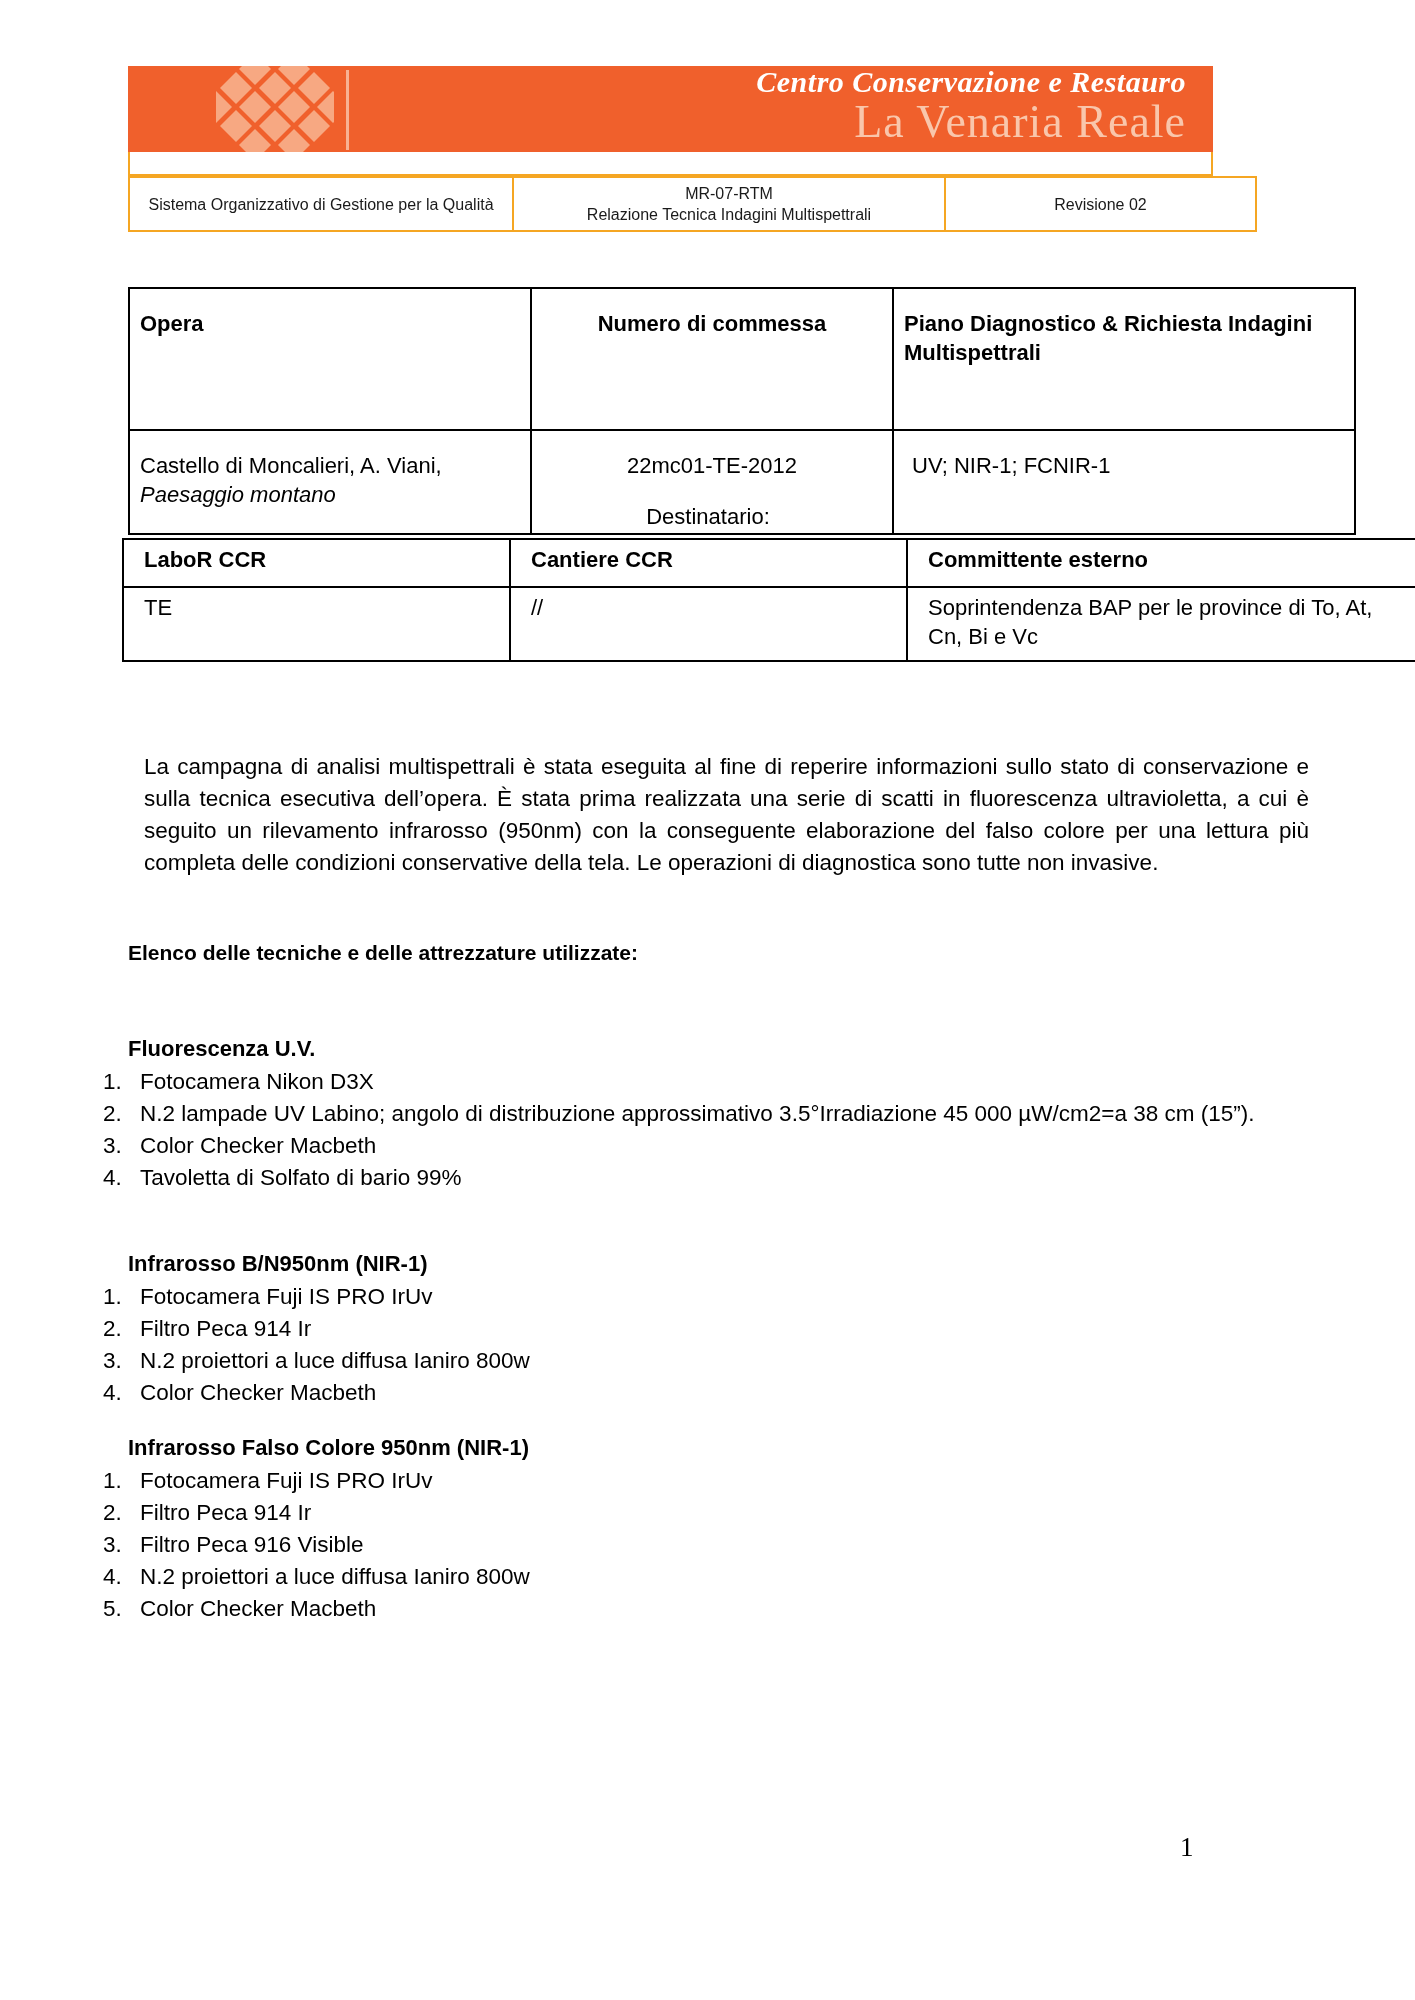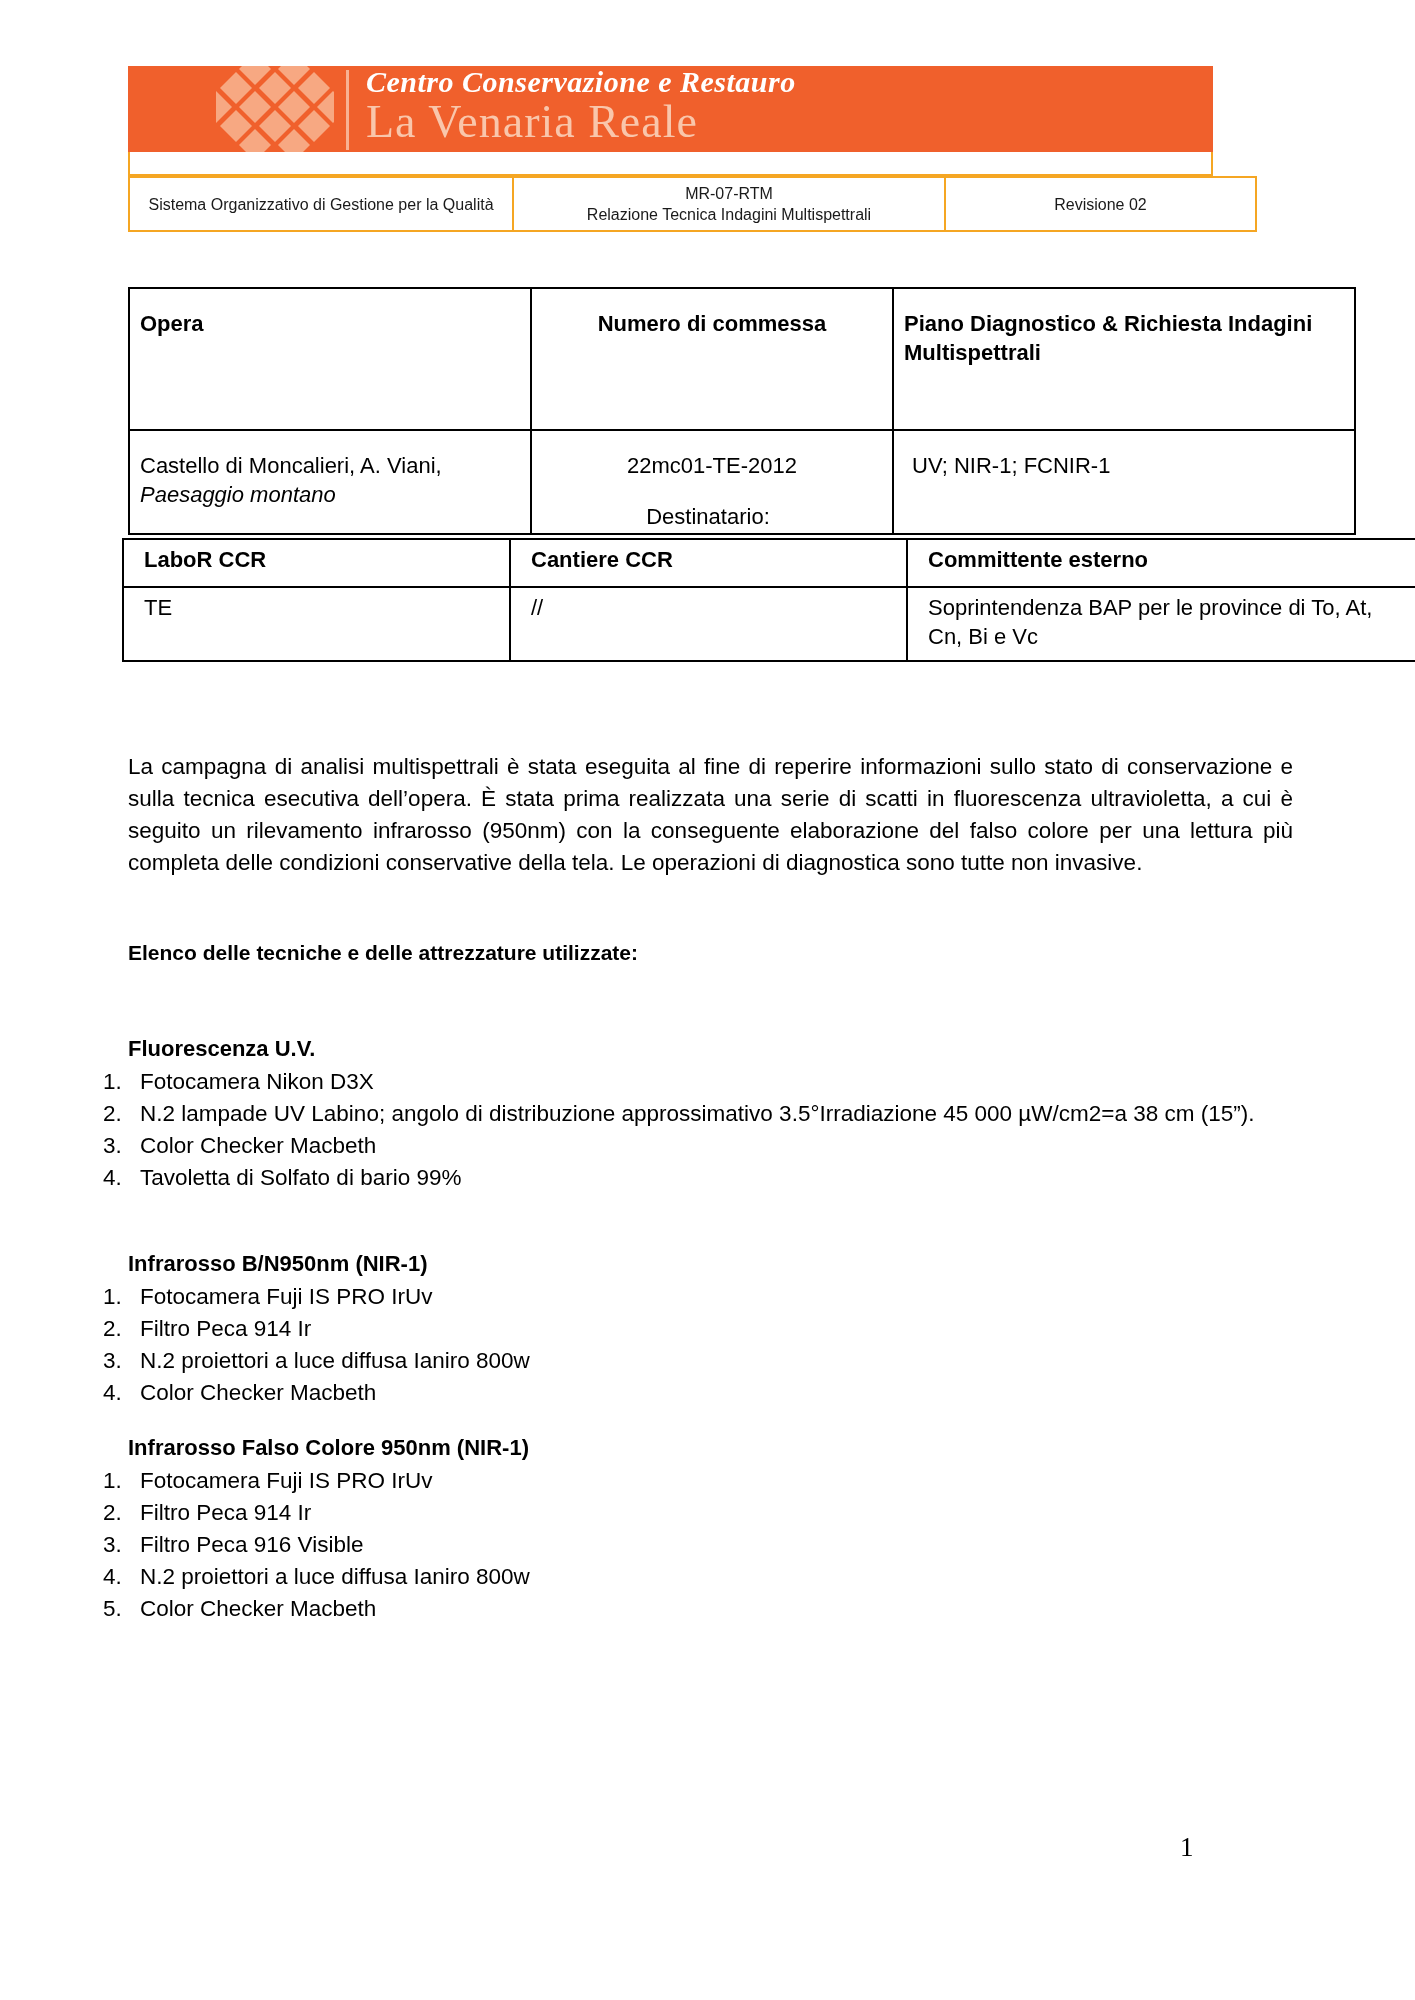--- a/index.html
+++ b/index.html
@@ -50,20 +50,21 @@
     top: 4px;
     width: 3px;
     height: 80px;
     background: #f8b193;
   }
   .logo-text {
     position: absolute;
     left: 238px;
     top: -2px;
     width: 820px;
+    text-align: right;
   }
   .logo-line1 {
     font-family: "Liberation Serif", serif;
     font-style: italic;
     font-weight: bold;
     font-size: 30px;
     color: #ffffff;
     letter-spacing: 0.5px;
     line-height: 36px;
     white-space: nowrap;
@@ -164,21 +165,21 @@
   table.dest-table td.hdr { font-weight: bold; }
   .de-c1 { width: 345px; }
   .de-c2 { width: 355px; }
   .de-c3 { width: 475px; }
   .dest-head-row td { height: 36px; }
   .dest-body-row td { height: 62px; }
 
   
   .body-para {
     position: absolute;
-    left: 128px;
+    left: 144px;
     top: 751px;
     width: 1165px;
     font-size: 22.5px;
     line-height: 32px;
     text-align: justify;
     text-justify: inter-word;
   }
 
   .section-title {
     position: absolute;

